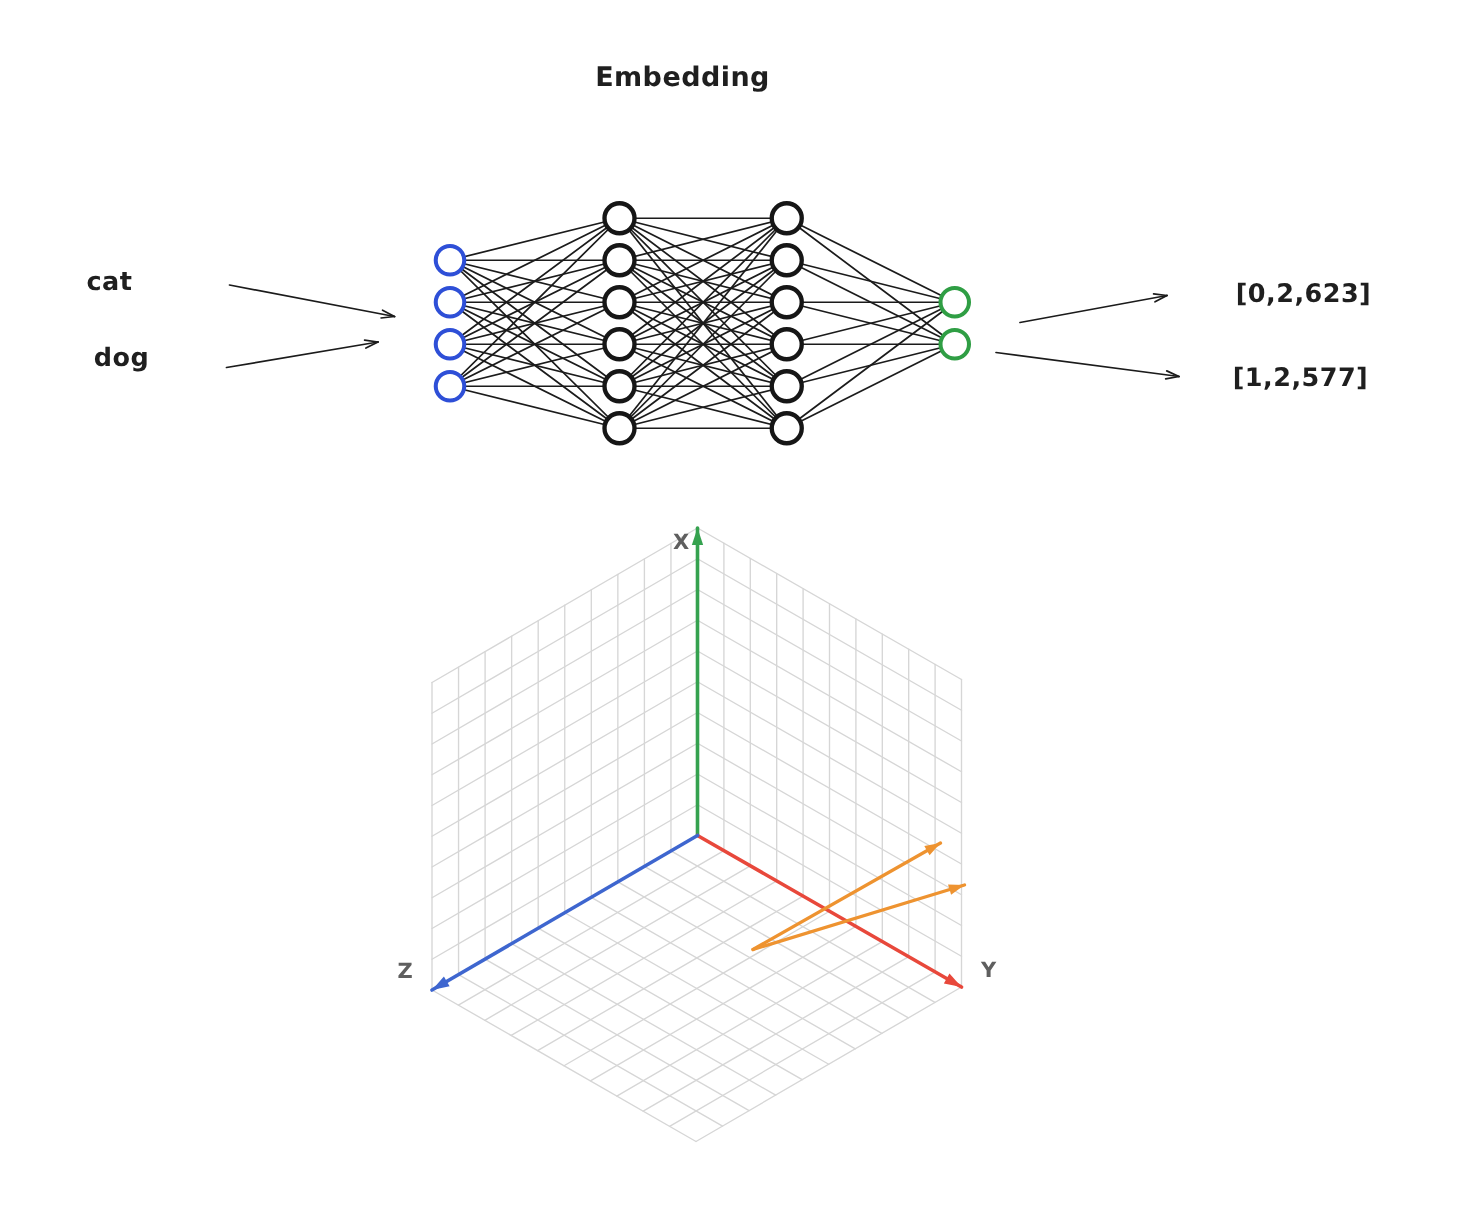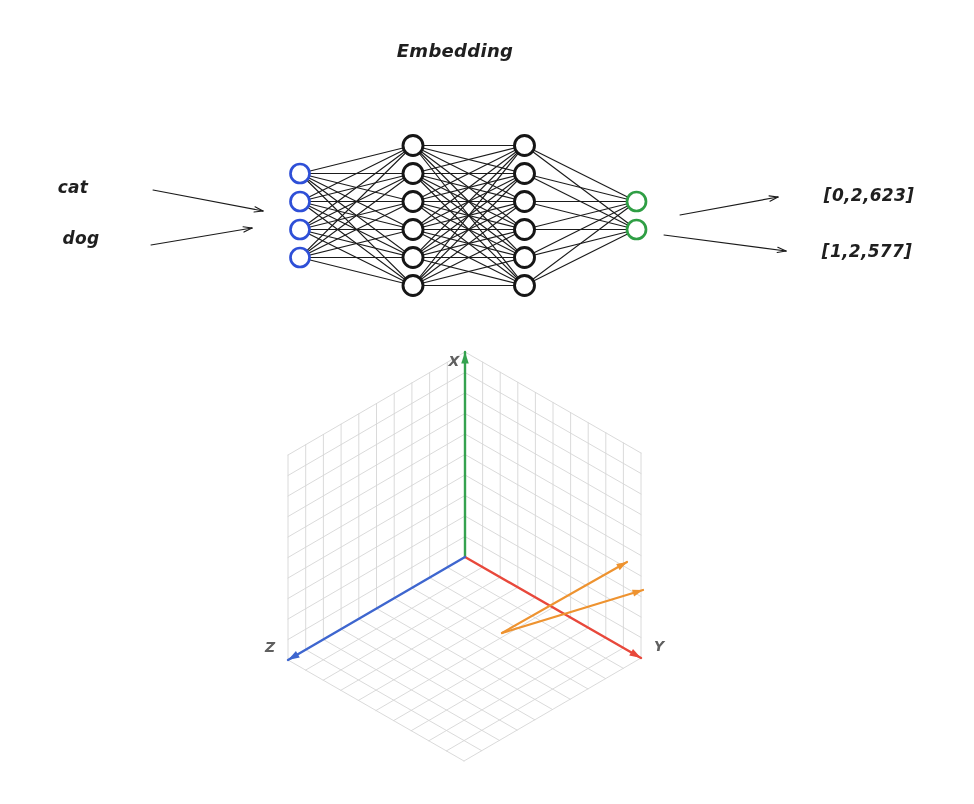--- a/index.html
+++ b/index.html
@@ -1,16 +1,16 @@
 <!DOCTYPE html>
 <html><head>
 <meta charset="utf-8">
 <style>
   html,body{margin:0;padding:0;background:#ffffff;}
-  .canvas-wrap{position:relative;width:974px;height:804px;background:#ffffff;overflow:hidden;font-style:italic;}
+  .canvas-wrap{position:relative;width:974px;height:804px;background:#ffffff;overflow:hidden;}
   svg{display:block;}
   text{font-family:"DejaVu Sans",sans-serif;}
   .hand{font-size:17px;font-weight:600;fill:#1f1f1f;text-anchor:middle;letter-spacing:.3px;}
   .title-text{font-size:18px;font-weight:700;}
   .axis-label{font-size:14px;font-weight:600;text-anchor:middle;}
 </style>
 </head>
 <body>
 
 <div class="canvas-wrap">

